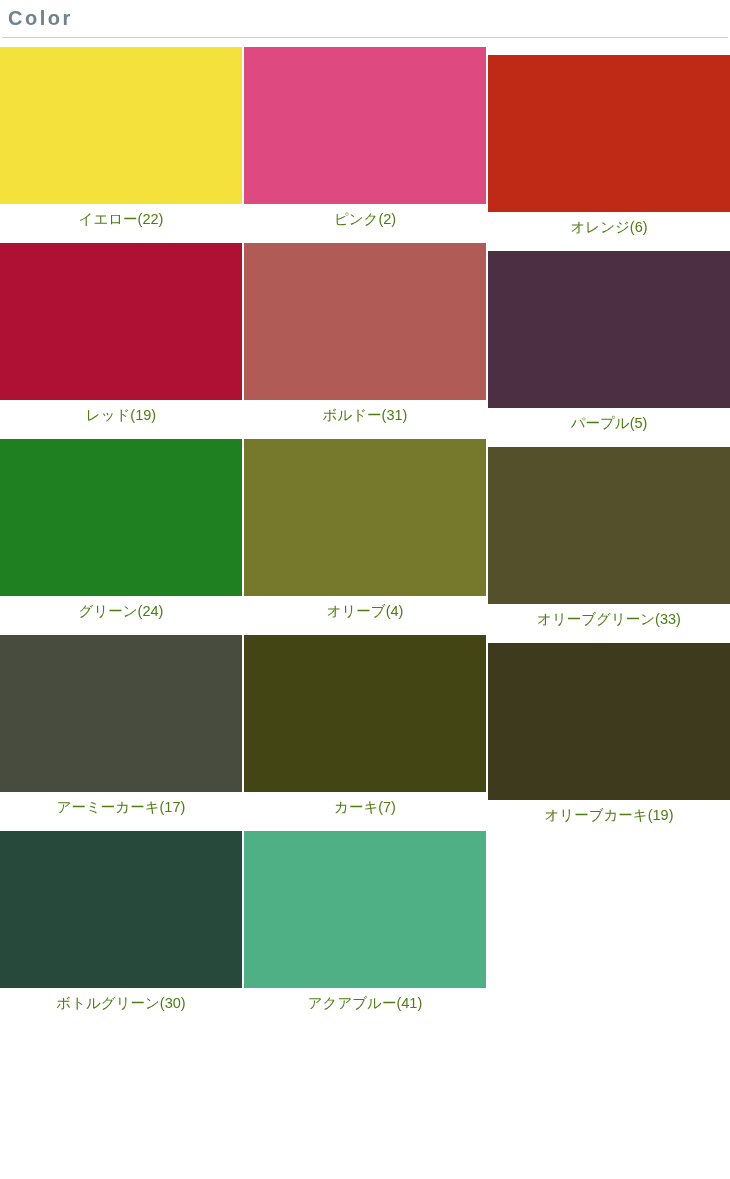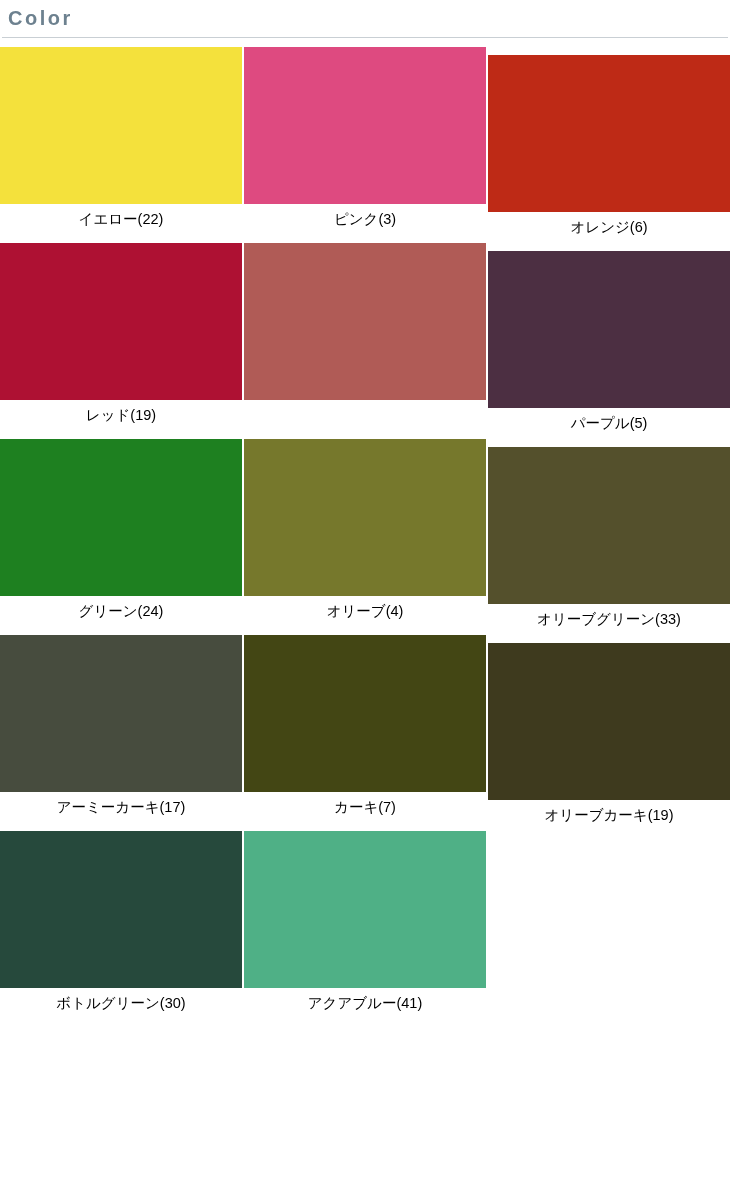--- a/index.html
+++ b/index.html
@@ -62,21 +62,21 @@
   .swatch-chip {
     width: 242px;
     height: 157px;
     display: block;
     box-sizing: border-box;
   }
   .swatch-label {
     display: block;
     text-align: center;
     font-size: 14.5px;
-    color: #000000;
+    color: #4d7c0f;
     line-height: 31px;
     height: 31px;
     white-space: nowrap;
     font-family: "Liberation Sans", "DejaVu Sans", sans-serif;
   }
 </style>
 </head>
 <body>
 
 <div id="page">
@@ -85,32 +85,33 @@
     <span class="section-title">Color</span>
   </div>
 
   <div class="swatch-grid">
       <div class="swatch-cell">
         <span class="swatch-chip" style="background-color: rgb(244, 225, 60);"></span>
         <span class="swatch-label">イエロー(22)</span>
       </div>
       <div class="swatch-cell">
         <span class="swatch-chip" style="background-color: rgb(222, 74, 128);"></span>
-        <span class="swatch-label">ピンク(3)</span>
+        <span class="swatch-label">ピンク(2)</span>
       </div>
       <div class="swatch-cell">
         <span class="swatch-chip" style="background-color: rgb(190, 42, 22);"></span>
         <span class="swatch-label">オレンジ(6)</span>
       </div>
       <div class="swatch-cell">
         <span class="swatch-chip" style="background-color: rgb(174, 17, 51);"></span>
         <span class="swatch-label">レッド(19)</span>
       </div>
       <div class="swatch-cell">
         <span class="swatch-chip" style="background-color: rgb(176, 91, 86);"></span>
+        <span class="swatch-label">ボルドー(31)</span>
       </div>
       <div class="swatch-cell">
         <span class="swatch-chip" style="background-color: rgb(76, 47, 66);"></span>
         <span class="swatch-label">パープル(5)</span>
       </div>
       <div class="swatch-cell">
         <span class="swatch-chip" style="background-color: rgb(30, 128, 32);"></span>
         <span class="swatch-label">グリーン(24)</span>
       </div>
       <div class="swatch-cell">

